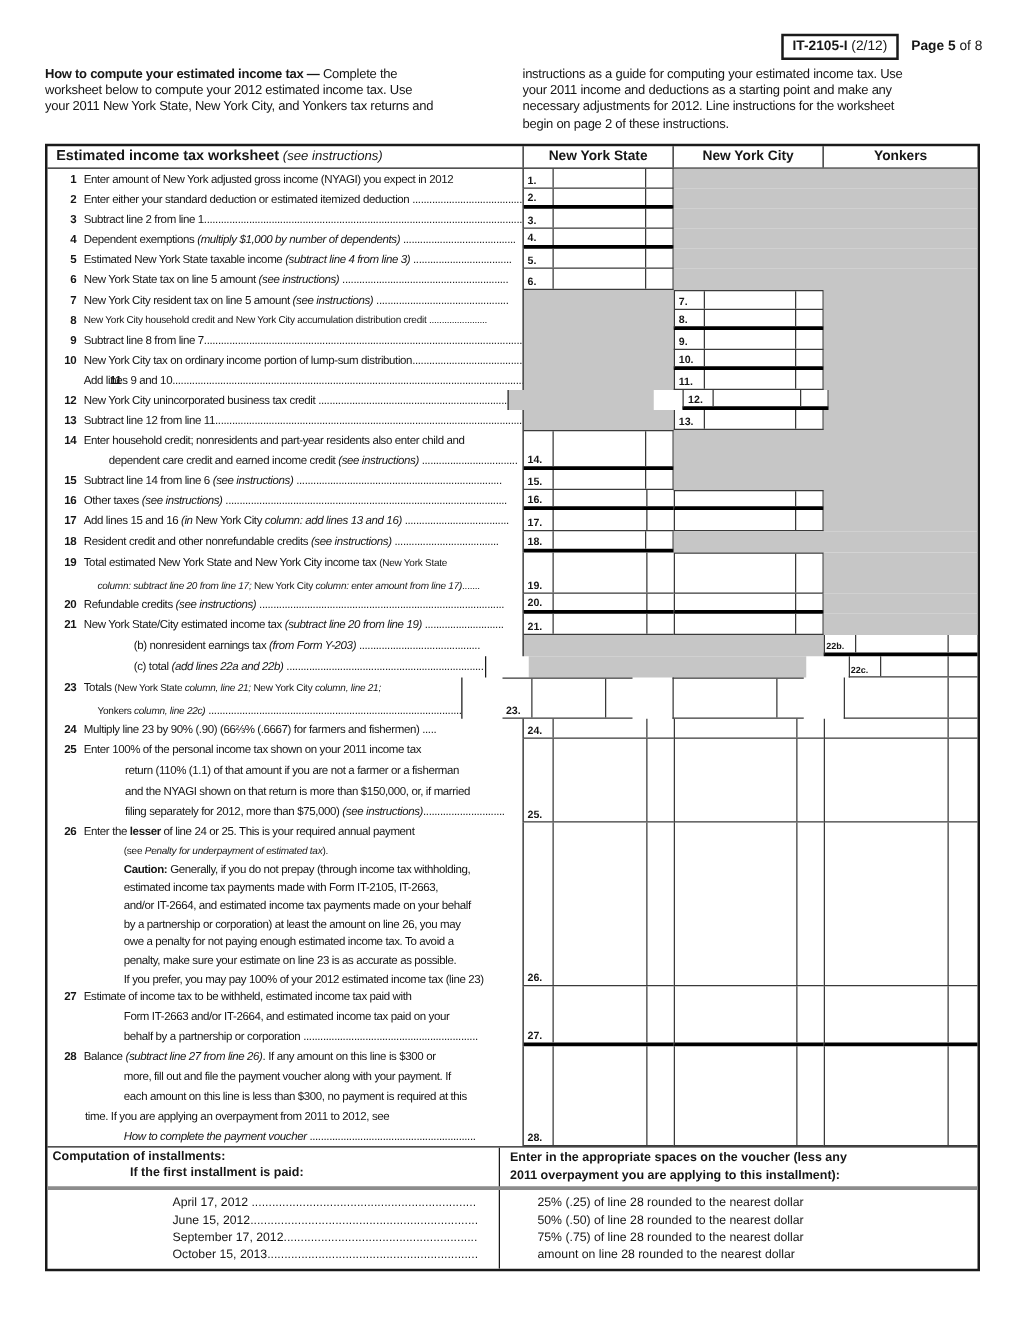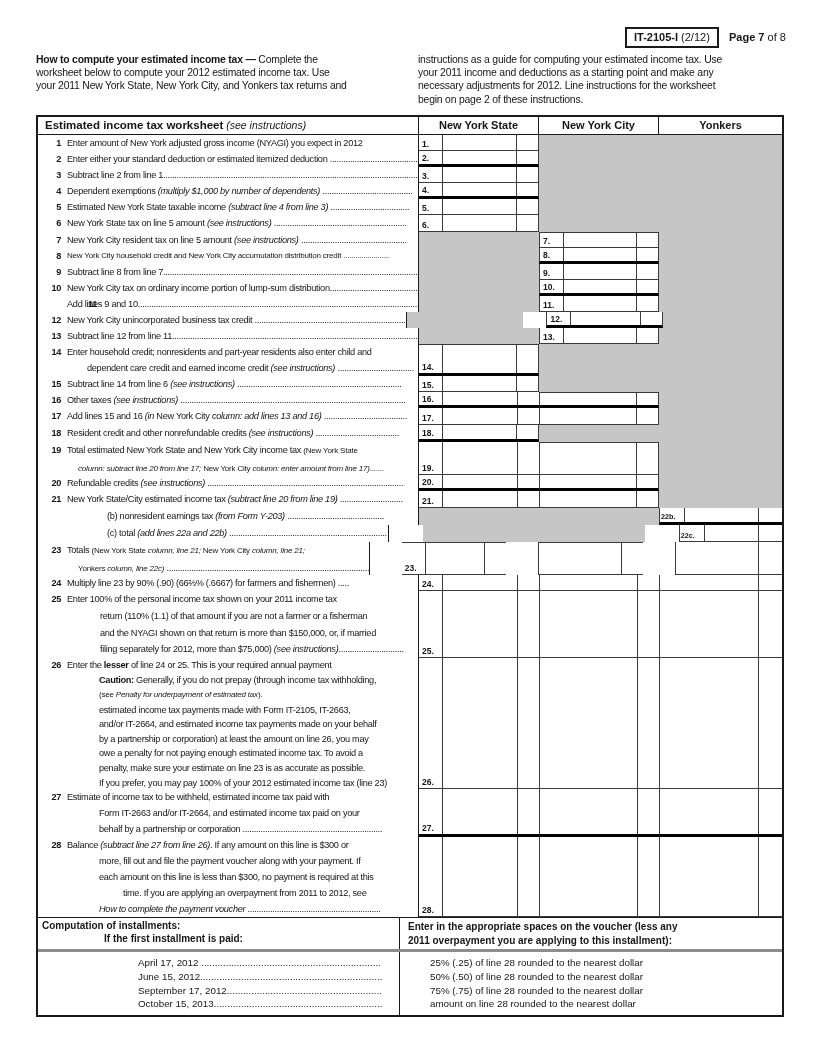--- a/index.html
+++ b/index.html
@@ -53,21 +53,21 @@
   .inst-rows-left .ir{padding-left:100px;font-size:9.8px;line-height:13.8px;white-space:nowrap;overflow:hidden;}
   .inst-rows-right{position:absolute;left:362px;top:38px;width:380px;}
   .inst-rows-right .ir{padding-left:30px;font-size:9.8px;line-height:13.8px;white-space:nowrap;overflow:hidden;}
 </style>
 </head>
 <body>
 
 <div class="page">
 
   <div class="formbox"><b>IT-2105-I</b><span> (2/12)</span></div>
-  <div class="pagelbl"><b>Page 7</b><span> of 8</span></div>
+  <div class="pagelbl"><b>Page 5</b><span> of 8</span></div>
 
   <div class="intro" id="intro-left">
       <div class="il"><b>How to compute your estimated income tax —</b> Complete the</div>
       <div class="il">worksheet below to compute your 2012 estimated income tax. Use</div>
       <div class="il">your 2011 New York State, New York City, and Yonkers tax returns and</div>
     </div>
   <div class="intro" id="intro-right">
       <div class="il">instructions as a guide for computing your estimated income tax. Use</div>
       <div class="il">your 2011 income and deductions as a starting point and make any</div>
       <div class="il">necessary adjustments for 2012. Line instructions for the worksheet</div>
@@ -443,22 +443,22 @@
           </div>
           <div class="sec box" style="width: 123px; border-bottom: 1px solid rgb(58, 58, 58); border-left: 1px solid rgb(58, 58, 58);">
             <div class="amt"></div>
             <div class="cents" style="width: 24px;"></div>
           </div>
         </div>
         <div class="w-row" style="height: 131px;">
           <div class="desc">
             <div class="rn" style="line-height: 14.5556px;">26</div>
             <div class="ln" style="line-height: 14.5556px; padding-left: 29px;">Enter the <b>lesser</b> of line 24 or 25. This is your required annual payment</div>
+            <div class="ln" style="line-height: 14.5556px; padding-left: 61px;"><span class="sm">(see <i>Penalty for underpayment of estimated tax</i>).</span></div>
             <div class="ln" style="line-height: 14.5556px; padding-left: 61px;"><b>Caution:</b> Generally, if you do not prepay (through income tax withholding,</div>
-            <div class="ln" style="line-height: 14.5556px; padding-left: 61px;"><span class="sm">(see <i>Penalty for underpayment of estimated tax</i>).</span></div>
             <div class="ln" style="line-height: 14.5556px; padding-left: 61px;">estimated income tax payments made with Form IT-2105, IT-2663,</div>
             <div class="ln" style="line-height: 14.5556px; padding-left: 61px;">and/or IT-2664, and estimated income tax payments made on your behalf</div>
             <div class="ln" style="line-height: 14.5556px; padding-left: 61px;">by a partnership or corporation) at least the amount on line 26, you may</div>
             <div class="ln" style="line-height: 14.5556px; padding-left: 61px;">owe a penalty for not paying enough estimated income tax. To avoid a</div>
             <div class="ln" style="line-height: 14.5556px; padding-left: 61px;">penalty, make sure your estimate on line 23 is as accurate as possible.</div>
             <div class="ln" style="line-height: 14.5556px; padding-left: 61px;">If you prefer, you may pay 100% of your 2012 estimated income tax (line 23)</div>
           </div>
           <div class="sec box" style="width: 120px; border-bottom: 1px solid rgb(58, 58, 58);">
             <div class="bn">26.</div>
             <div class="amt"></div>
@@ -493,21 +493,21 @@
             <div class="amt"></div>
             <div class="cents" style="width: 24px;"></div>
           </div>
         </div>
         <div class="w-row" style="height: 80px;">
           <div class="desc">
             <div class="rn" style="line-height: 16px;">28</div>
             <div class="ln" style="line-height: 16px; padding-left: 29px;">Balance <i>(subtract line 27 from line 26)</i>. If any amount on this line is $300 or</div>
             <div class="ln" style="line-height: 16px; padding-left: 61px;">more, fill out and file the payment voucher along with your payment. If</div>
             <div class="ln" style="line-height: 16px; padding-left: 61px;">each amount on this line is less than $300, no payment is required at this</div>
-            <div class="ln" style="line-height: 16px; padding-left: 85px;">time. If you are applying an overpayment from 2011 to 2012, see</div>
+            <div class="ln" style="line-height: 16px; padding-left: 30px;">time. If you are applying an overpayment from 2011 to 2012, see</div>
             <div class="ln" style="line-height: 16px; padding-left: 61px;"><i>How to complete the payment voucher</i> ...........................................................</div>
           </div>
           <div class="sec box" style="width: 120px; border-bottom: 1px solid rgb(58, 58, 58);">
             <div class="bn">28.</div>
             <div class="amt"></div>
             <div class="cents" style="width: 22px;"></div>
           </div>
           <div class="sec box" style="width: 120px; border-bottom: 1px solid rgb(58, 58, 58); border-left: 1px solid rgb(58, 58, 58);">
             <div class="amt"></div>
             <div class="cents" style="width: 22px;"></div>

